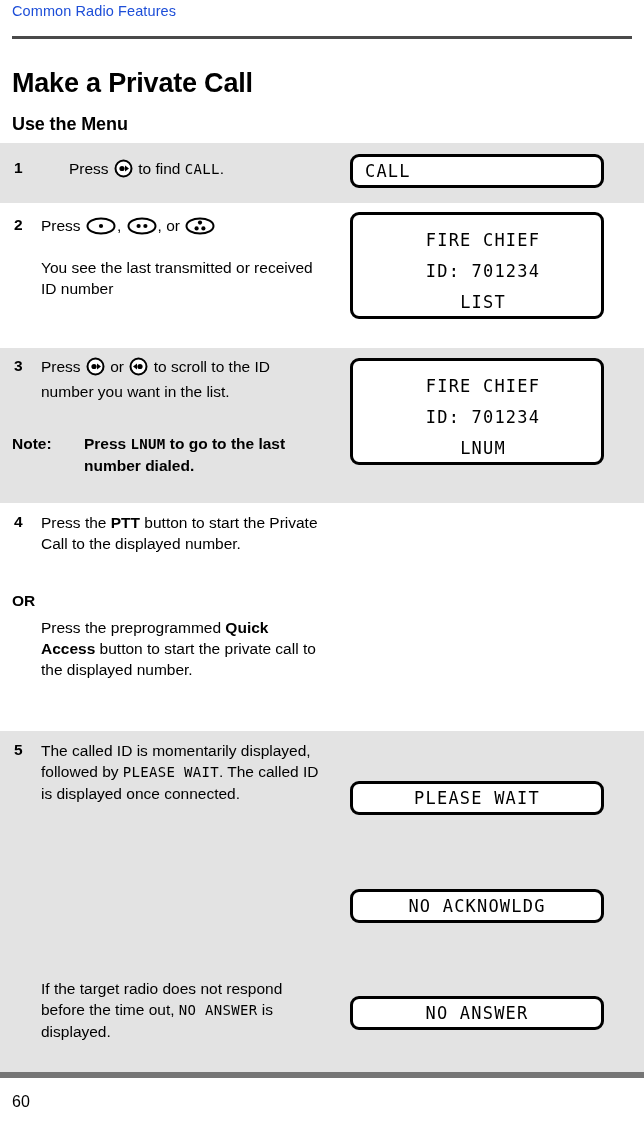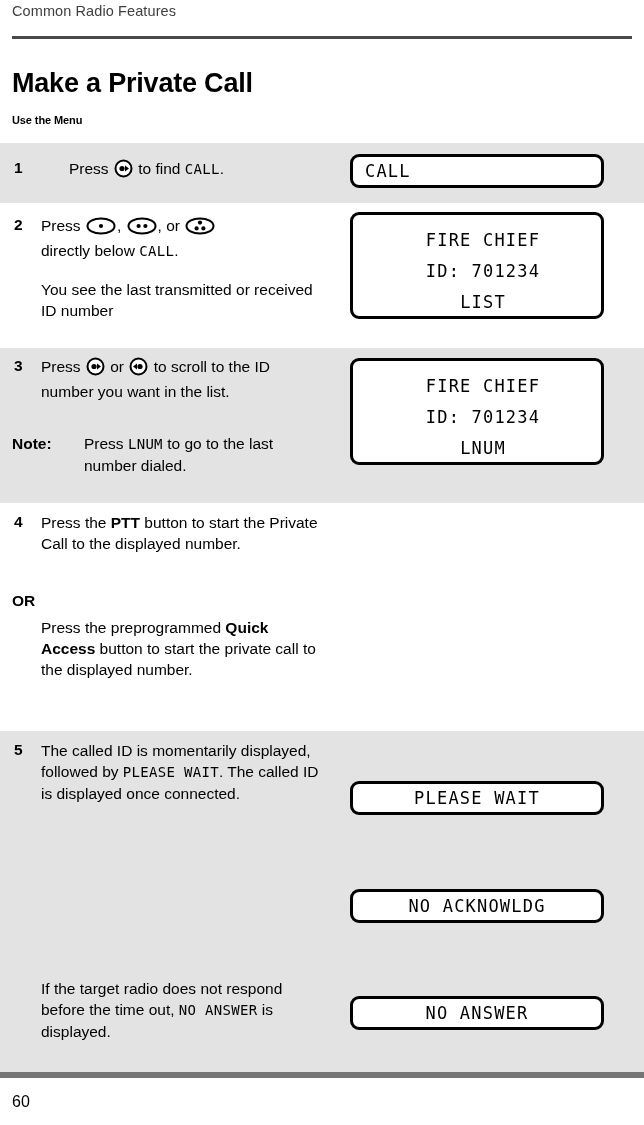--- a/index.html
+++ b/index.html
@@ -16,21 +16,21 @@
     overflow: hidden;
   }
 
   
   .runhead {
     position: absolute;
     left: 12px;
     top: 2px;
     font-size: 14.5px;
     line-height: 18px;
-    color: #404040;
+    color: #1d4ed8;
     letter-spacing: 0.1px;
   }
   .runrule {
     position: absolute;
     left: 12px;
     top: 36px;
     width: 620px;
     height: 3px;
     background: #4a4a4a;
   }
@@ -41,21 +41,21 @@
     left: 12px;
     top: 68px;
     font-size: 27px;
     font-weight: bold;
     letter-spacing: -0.2px;
   }
   .h2 {
     position: absolute;
     left: 12px;
     top: 114px;
-    font-size: 11px;
+    font-size: 18px;
     font-weight: bold;
     letter-spacing: -0.1px;
   }
 
   
   .steps {
     position: absolute;
     left: 0;
     top: 143px;
     width: 644px;
@@ -89,21 +89,21 @@
     font-weight: bold;
     line-height: 21px;
   }
   .body {
     position: absolute;
     left: 41px;
     width: 280px;
     font-size: 15.5px;
     line-height: 21px;
   }
-  .body.indent-note { left: 84px; width: 240px; }
+  .body.indent-note { left: 84px; width: 240px; font-weight: bold; }
   .body.indent-or   { left: 41px; width: 283px; }
 
   b { font-weight: bold; }
 
   
   .mono {
     font-family: "DejaVu Sans Mono", monospace;
     font-size: 14px;
     letter-spacing: 0.3px;
   }
@@ -191,23 +191,20 @@
               <ellipse cx="15" cy="9" rx="13.5" ry="7.6" fill="#fff" stroke="#000" stroke-width="2"></ellipse>
               <circle cx="11.6" cy="9" r="2.1" fill="#000"></circle>
               <circle cx="18.4" cy="9" r="2.1" fill="#000"></circle>
             </svg></span><span>, or </span><span class="btn-ico"><svg width="30" height="18" viewBox="0 0 30 18">
               <ellipse cx="15" cy="9" rx="13.5" ry="7.6" fill="#fff" stroke="#000" stroke-width="2"></ellipse>
               <circle cx="15" cy="5.6" r="2.1" fill="#000"></circle>
               <circle cx="11.6" cy="11.4" r="2.1" fill="#000"></circle>
               <circle cx="18.4" cy="11.4" r="2.1" fill="#000"></circle>
             </svg></span>
       </div>
-      <div>
-        <span>directly below </span><span class="mono">CALL</span><span>.</span>
-      </div>
       <div style="margin-top:17px;">You see the last transmitted or received ID number</div>
     </div>
     <div class="lcd multiline" style="left:350px; top:9px; width:254px; height:107px;">
       <div class="lcdline">FIRE CHIEF</div>
       <div class="lcdline">ID: 701234</div>
       <div class="lcdline">LIST</div>
     </div>
   </div>
 
   <div class="row shaded" style="height:155px;">

